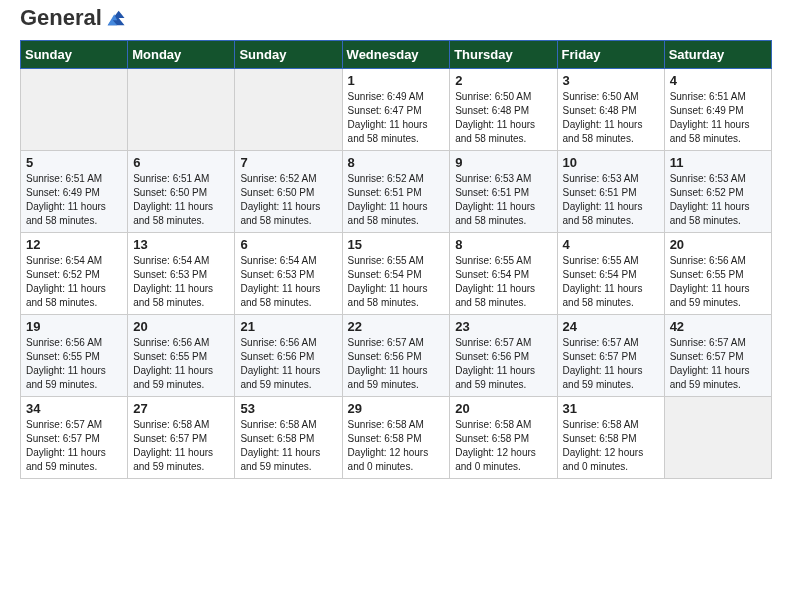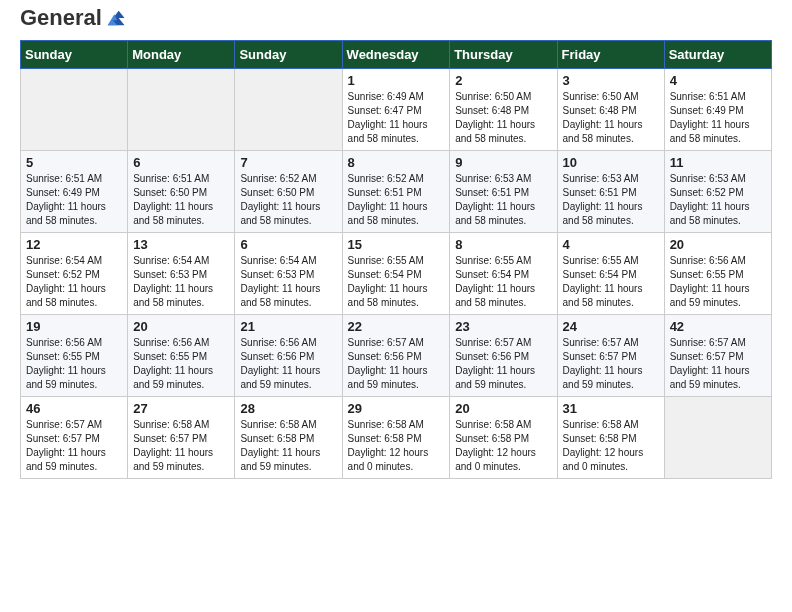--- a/index.html
+++ b/index.html
@@ -287,33 +287,33 @@
           </td>
           <td>
             <span class="day-num">42</span>
             <div class="day-info" style="white-space: pre-line;">Sunrise: 6:57 AM
 Sunset: 6:57 PM
 Daylight: 11 hours and 59 minutes.</div>
           </td>
         </tr>
         <tr>
           <td>
-            <span class="day-num">46</span>
+            <span class="day-num">34</span>
             <div class="day-info" style="white-space: pre-line;">Sunrise: 6:57 AM
 Sunset: 6:57 PM
 Daylight: 11 hours and 59 minutes.</div>
           </td>
           <td>
             <span class="day-num">27</span>
             <div class="day-info" style="white-space: pre-line;">Sunrise: 6:58 AM
 Sunset: 6:57 PM
 Daylight: 11 hours and 59 minutes.</div>
           </td>
           <td>
-            <span class="day-num">28</span>
+            <span class="day-num">53</span>
             <div class="day-info" style="white-space: pre-line;">Sunrise: 6:58 AM
 Sunset: 6:58 PM
 Daylight: 11 hours and 59 minutes.</div>
           </td>
           <td>
             <span class="day-num">29</span>
             <div class="day-info" style="white-space: pre-line;">Sunrise: 6:58 AM
 Sunset: 6:58 PM
 Daylight: 12 hours and 0 minutes.</div>
           </td>

